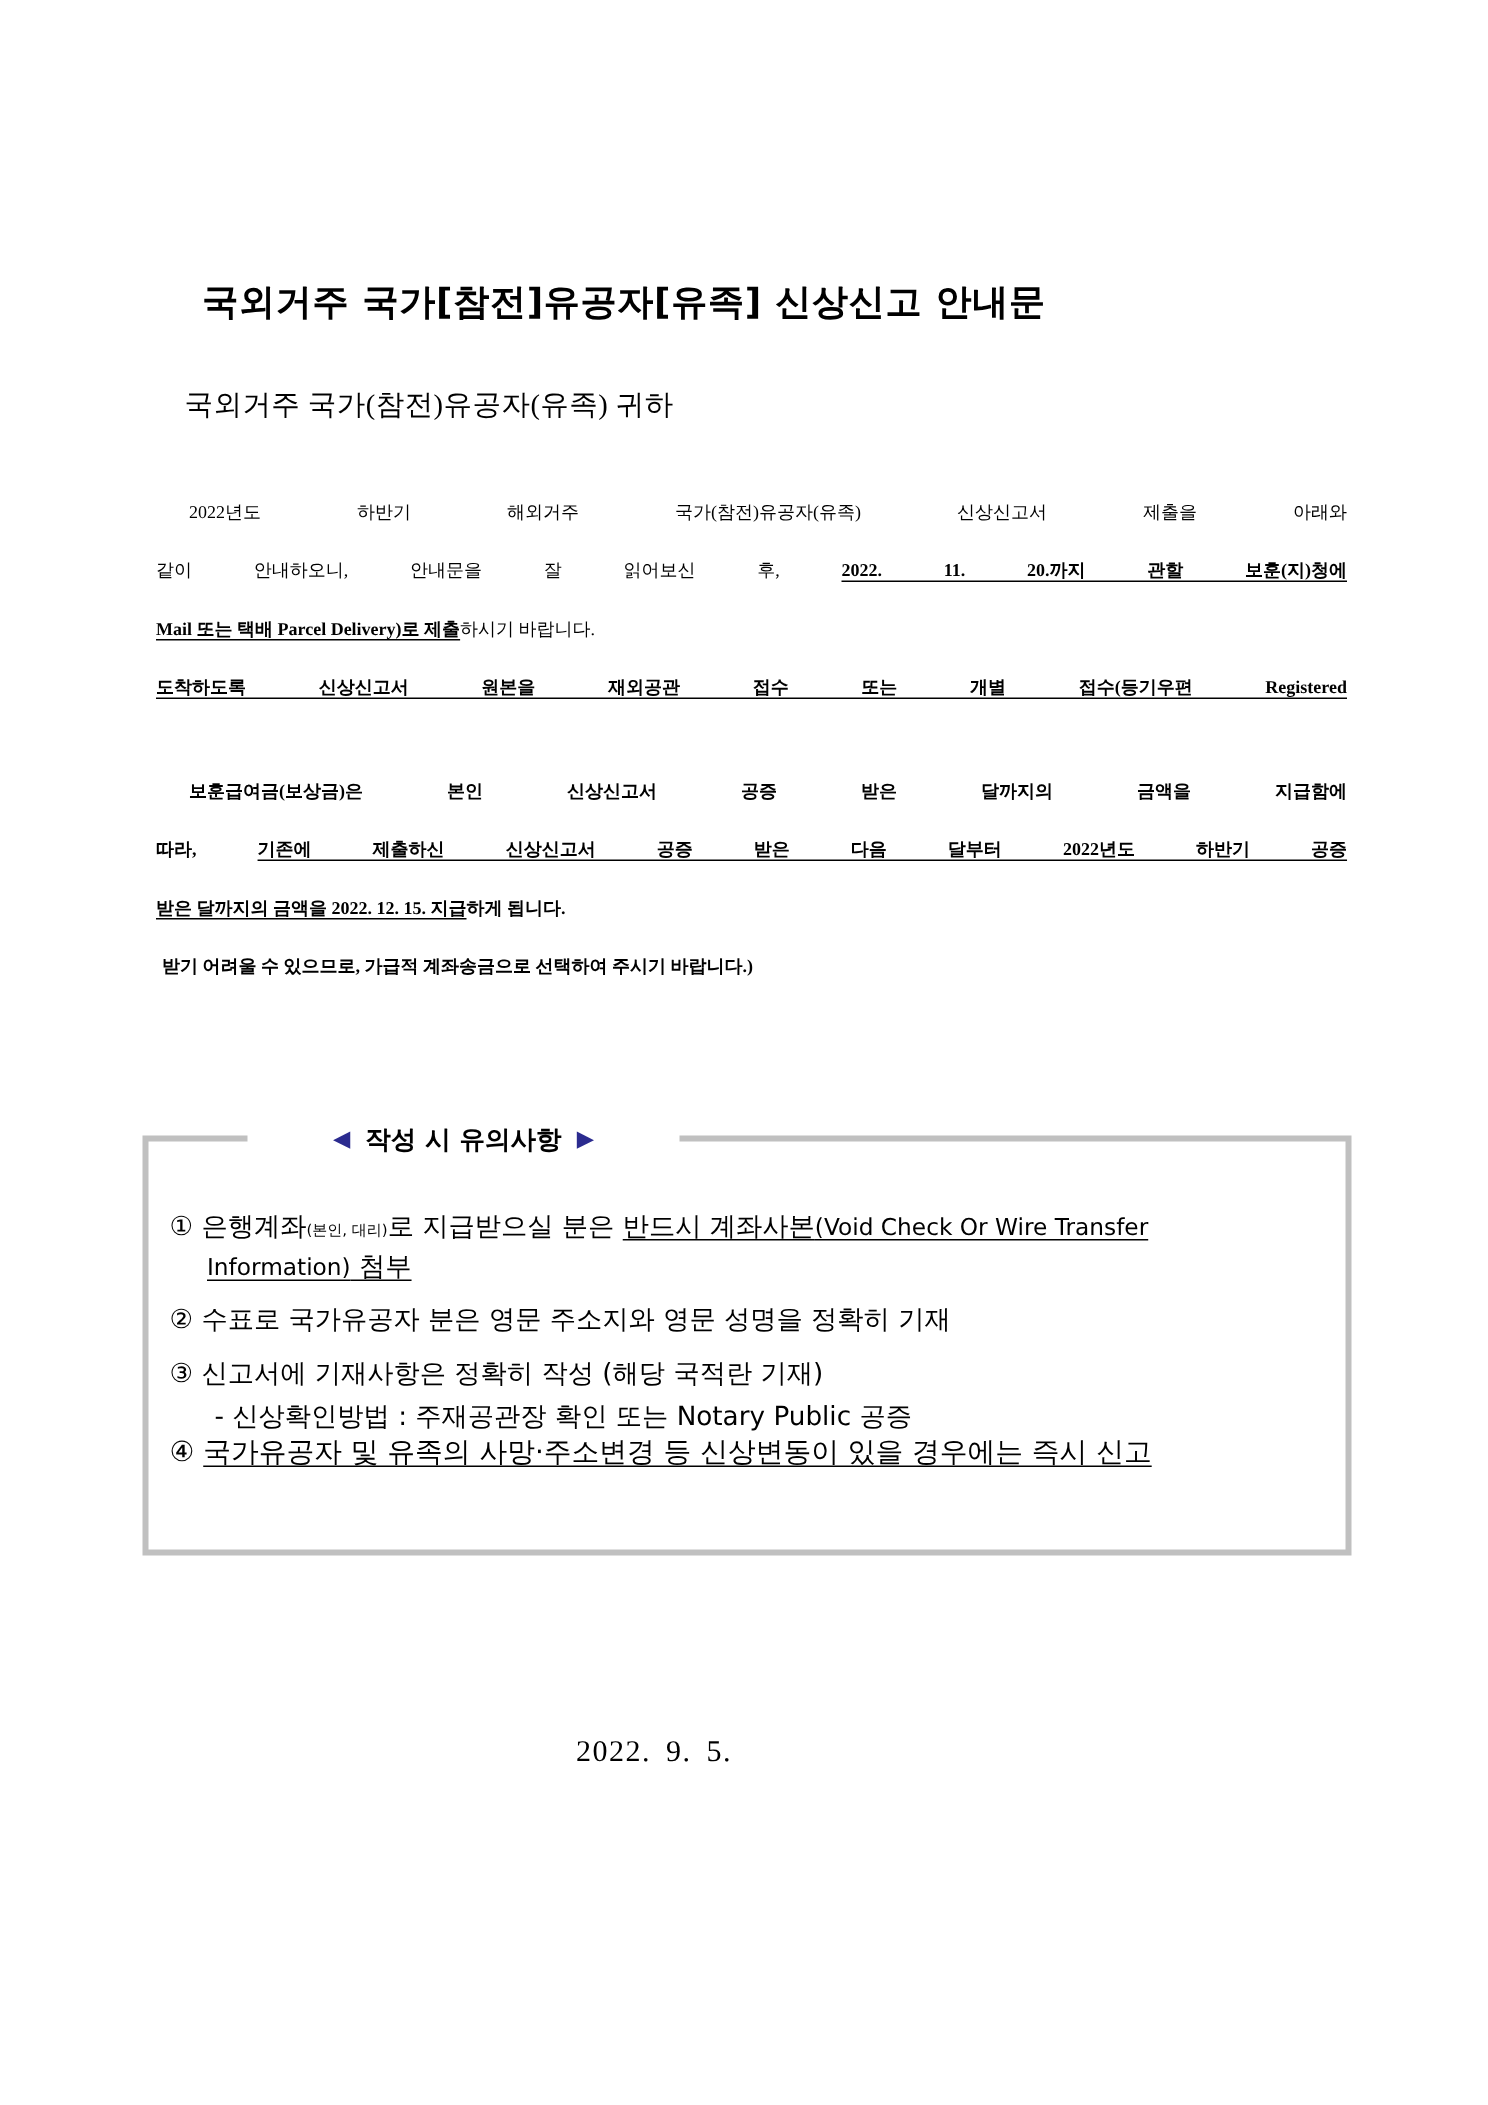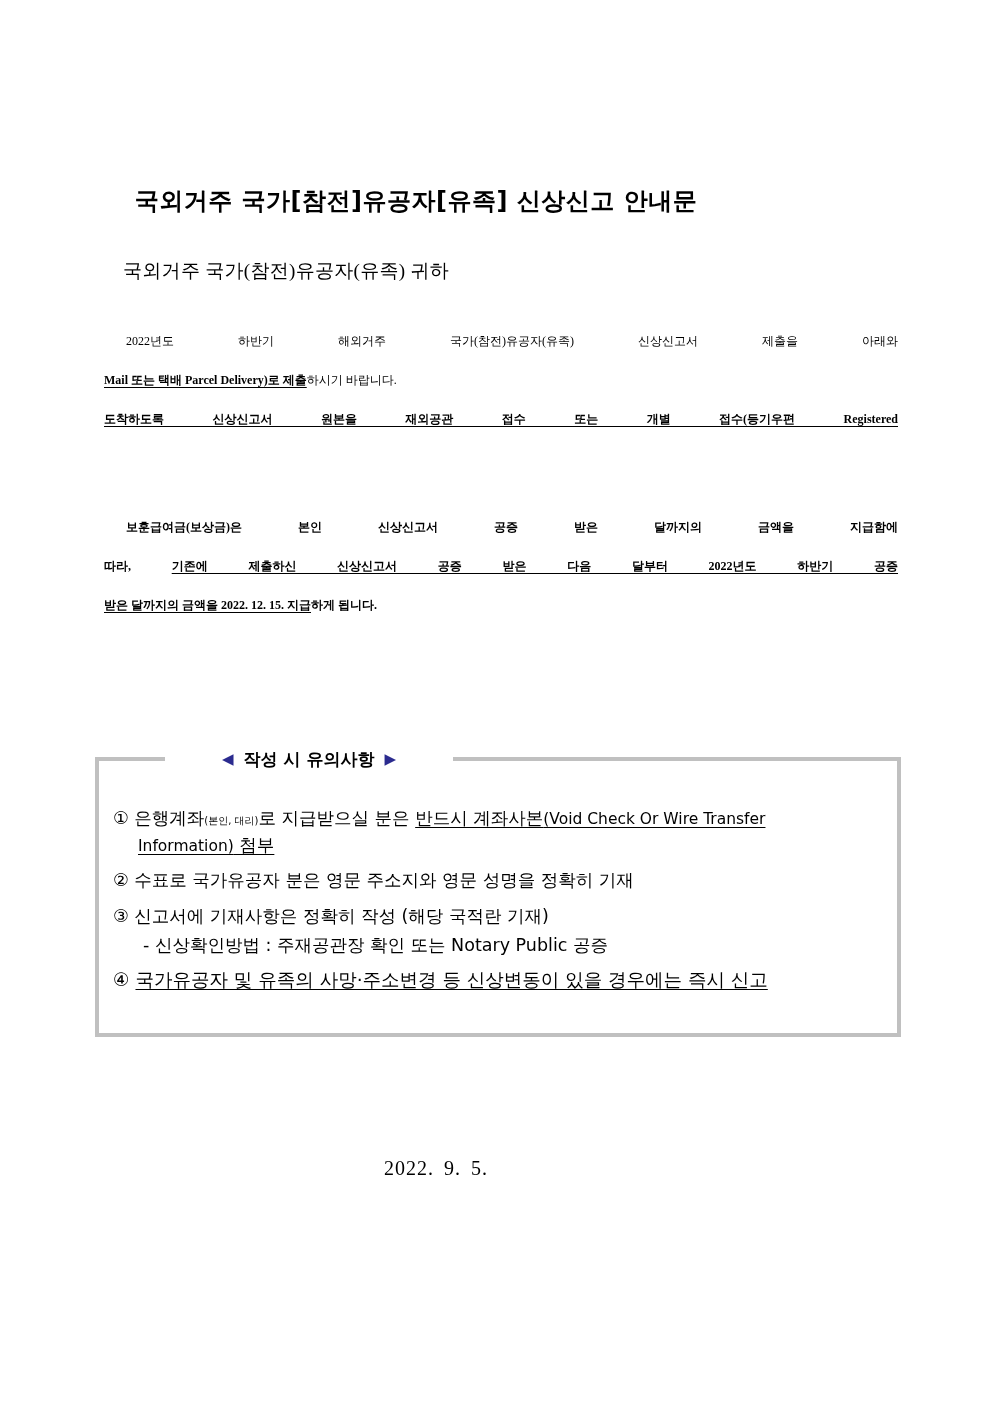--- a/index.html
+++ b/index.html
@@ -98,21 +98,21 @@
       font-size: 17.5px;
       line-height: 30px;
     }
     .notice-items .item { white-space: nowrap; }
     .small { font-size: 10px; }
     .item1 { position: absolute; top: 3px; }
     .item1b { position: absolute; top: 30px; left: 25px; }
     .item2 { position: absolute; top: 65px; }
     .item3 { position: absolute; top: 101px; }
     .item3b { position: absolute; top: 130px; left: 30px; }
-    .item4 { position: absolute; top: 165px; font-size: 18.5px; }
+    .item4 { position: absolute; top: 154px; font-size: 18.5px; }
     .eng-small { font-size: 15.5px; }
 
     .date {
       position: absolute;
       left: 0;
       width: 872px;
       top: 1157px;
       text-align: center;
       font-family: "Liberation Serif", "DejaVu Serif", serif;
       font-size: 20px;
@@ -122,31 +122,33 @@
   </style>
 </head>
 <body>
 
 <div class="page-title">국외거주 국가[참전]유공자[유족] 신상신고 안내문</div>
 
 <div class="addressee">국외거주 국가(참전)유공자(유족) 귀하</div>
 
 <div class="para para1">
   <span class="line indent">2022년도 하반기 해외거주 국가(참전)유공자(유족) 신상신고서 제출을 아래와</span>
+  <span class="line"><span>같이 안내하오니, 안내문을 잘 읽어보신 후, </span><span class="u b">2022. 11. 20.까지 관할 보훈(지)청에</span></span>
   <span class="line last"><span class="u b">Mail 또는 택배 Parcel Delivery)로 제출</span><span>하시기 바랍니다.</span></span>
   <span class="line u b">도착하도록 신상신고서 원본을 재외공관 접수 또는 개별 접수(등기우편 Registered</span>
 </div>
 
 <div class="para para2">
   <span class="line indent">보훈급여금(보상금)은 본인 신상신고서 공증 받은 달까지의 금액을 지급함에</span>
   <span class="line"><span>따라, </span><span class="u">기존에 제출하신 신상신고서 공증 받은 다음 달부터 2022년도 하반기 공증</span></span>
   <span class="line last"><span class="u">받은 달까지의 금액을 2022. 12. 15. 지급</span><span>하게 됩니다.</span></span>
 </div>
 
 <div class="para note">
+  <span class="line last" style="padding-left:4px;">받기 어려울 수 있으므로, 가급적 계좌송금으로 선택하여 주시기 바랍니다.)</span>
 </div>
 
 <div class="notice-box"></div>
 <div class="notice-legend">
   <span class="tri">◀</span>
   <span>작성 시 유의사항</span>
   <span class="tri">▶</span>
 </div>
 
 <div class="notice-items">

